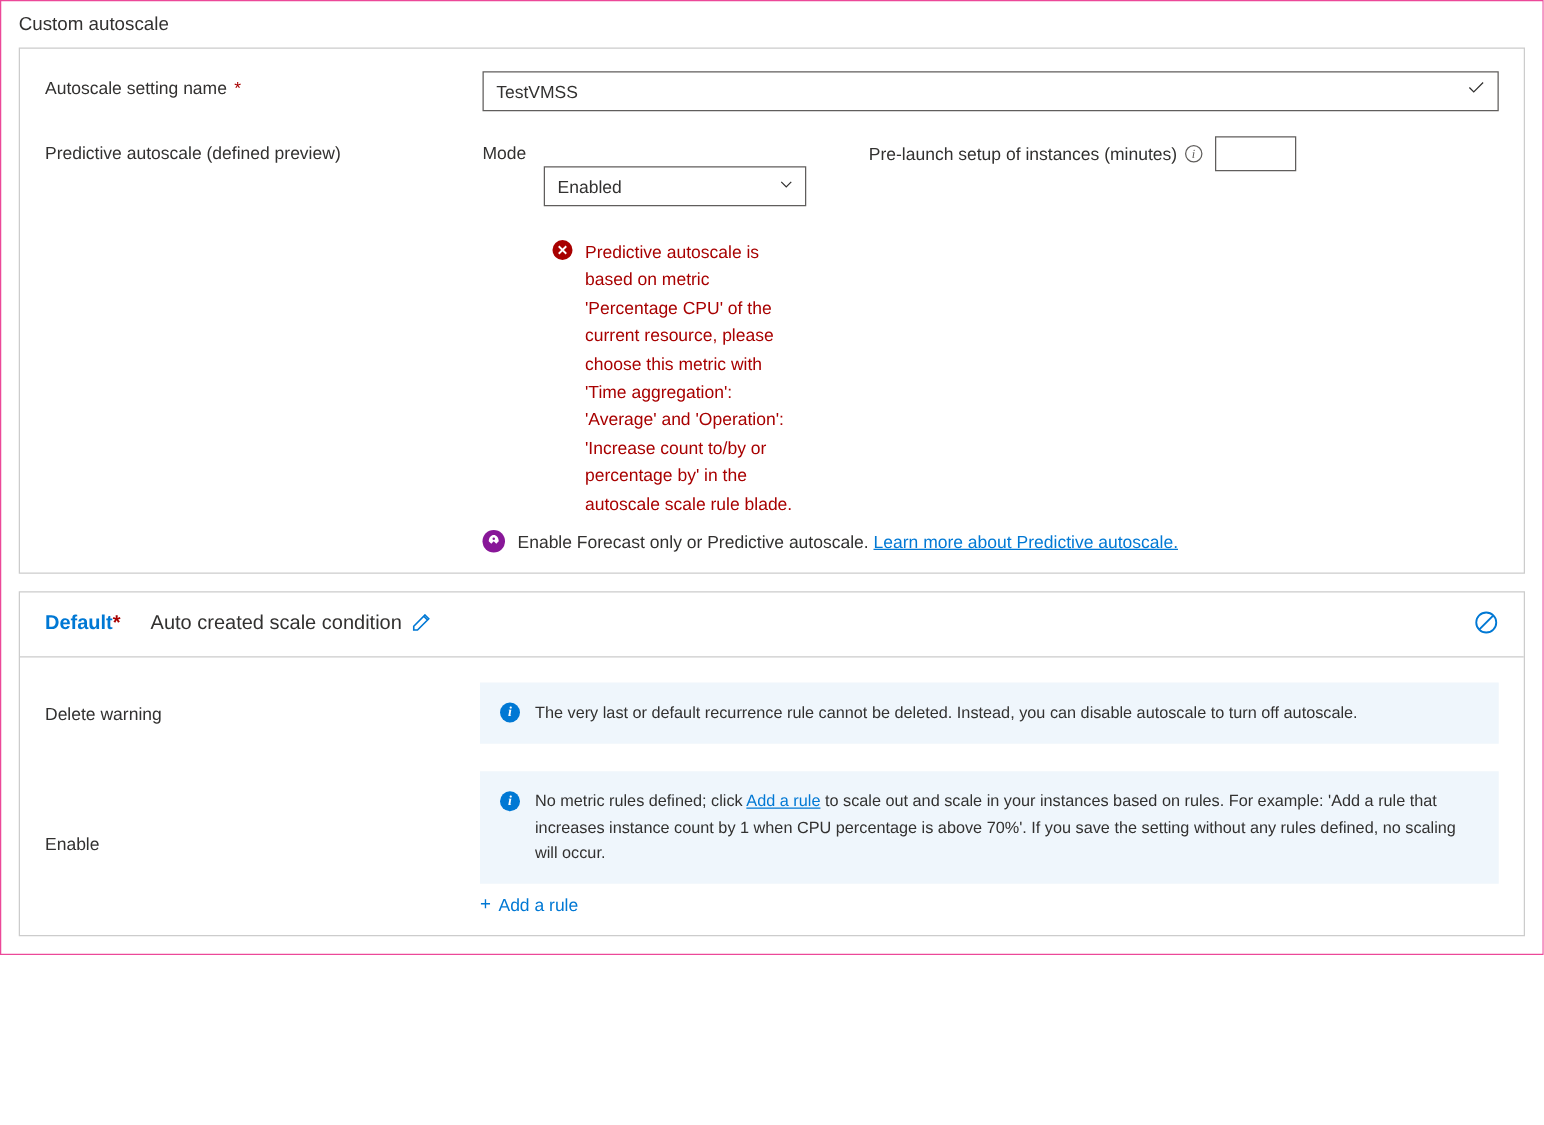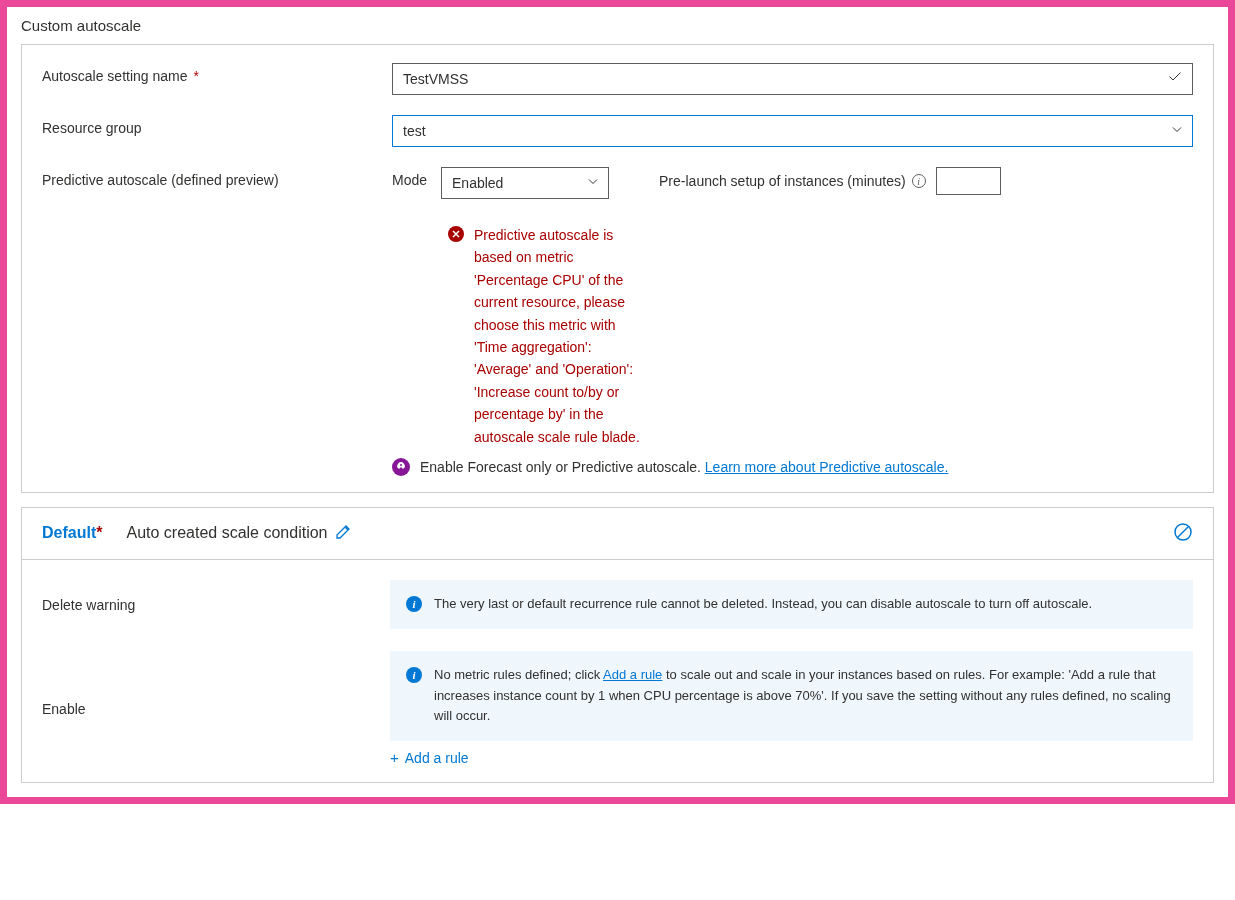--- a/index.html
+++ b/index.html
@@ -4,21 +4,21 @@
   <style>
     * { box-sizing: border-box; margin: 0; padding: 0; }
     body {
       font-family: 'Segoe UI', -apple-system, BlinkMacSystemFont, sans-serif;
       font-size: 13px;
       color: #323130;
       background: #ffffff;
       padding: 0;
     }
     .panel {
-      border: 7px solid #ec4899;
+      border: 1px solid #ec4899;
       margin: 0;
     }
     .panel-title {
       font-size: 15px;
       font-weight: 400;
       padding: 10px 14px 10px 14px;
       color: #323130;
     }
     .inner-box {
       border: 1px solid #ccc;
@@ -97,21 +97,22 @@
       display: flex;
       align-items: flex-start;
     }
     .mode-label {
       font-size: 14px;
       margin-right: 14px;
       padding-top: 5px;
     }
     .mode-select-wrapper {
       position: relative;
-      width: 168px;
+      width: 210px;
+      margin-top: 24px;
     }
     .mode-select {
       width: 100%;
       height: 32px;
       border: 1px solid #605e5c;
       padding: 0 30px 0 10px;
       font-size: 14px;
       background: #fff;
       appearance: none;
       font-family: inherit;
@@ -341,33 +342,20 @@
       <div class="form-control-area input-wrapper">
         <input type="text" class="text-input" value="TestVMSS" style="">
         <span class="input-check">
           <svg width="16" height="16" viewBox="0 0 16 16">
               <path d="M13.5 3.5 L6 11 L2.5 7.5" stroke="#323130" stroke-width="1" fill="none"></path>
             </svg>
         </span>
       </div>
     </div>
 
-    <div class="form-row">
-      <div class="form-label">Resource group</div>
-      <div class="form-control-area select-wrapper">
-        <div class="select-input" style="display:flex;align-items:center;">
-          <span>test</span>
-        </div>
-        <span class="chevron-down">
-          <svg width="12" height="12" viewBox="0 0 12 12">
-              <path d="M2 4 L6 8 L10 4" stroke="#323130" stroke-width="1" fill="none"></path>
-            </svg>
-        </span>
-      </div>
-    </div>
 
     <div class="form-row" style="margin-bottom:0;">
       <div class="form-label">Predictive autoscale (defined preview)</div>
       <div class="form-control-area">
         <div class="predictive-controls">
           <div class="mode-group">
             <span class="mode-label">Mode</span>
             <div class="mode-select-wrapper">
               <div class="mode-select" style="display:flex;align-items:center;">
                 <span>Enabled</span>

